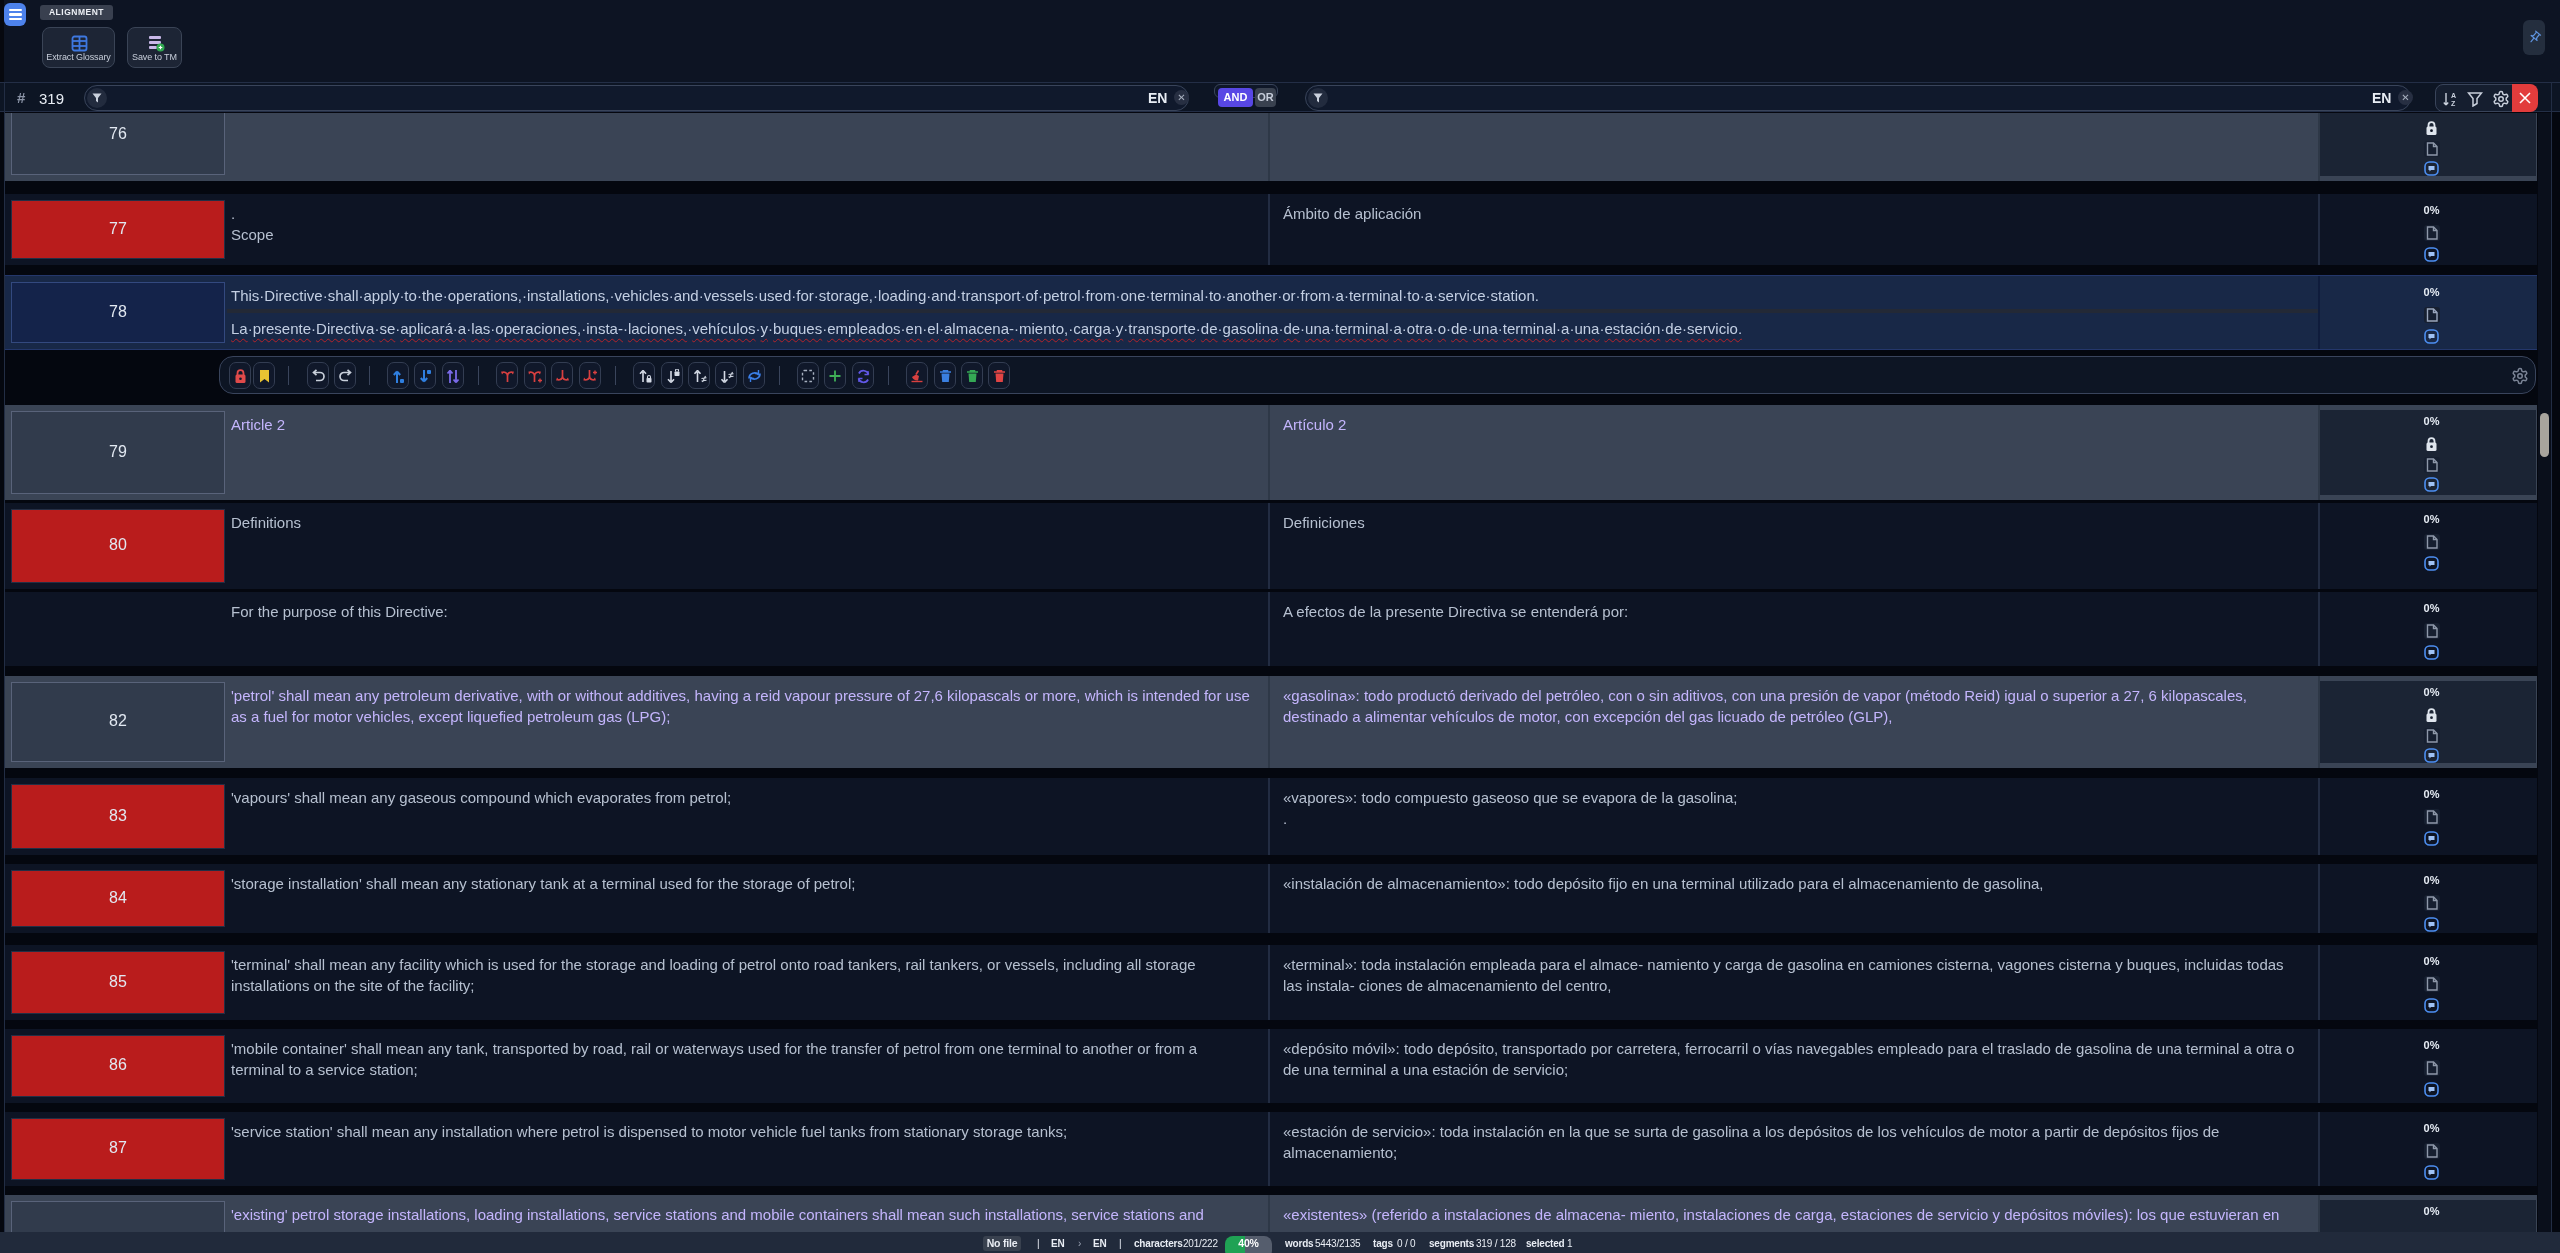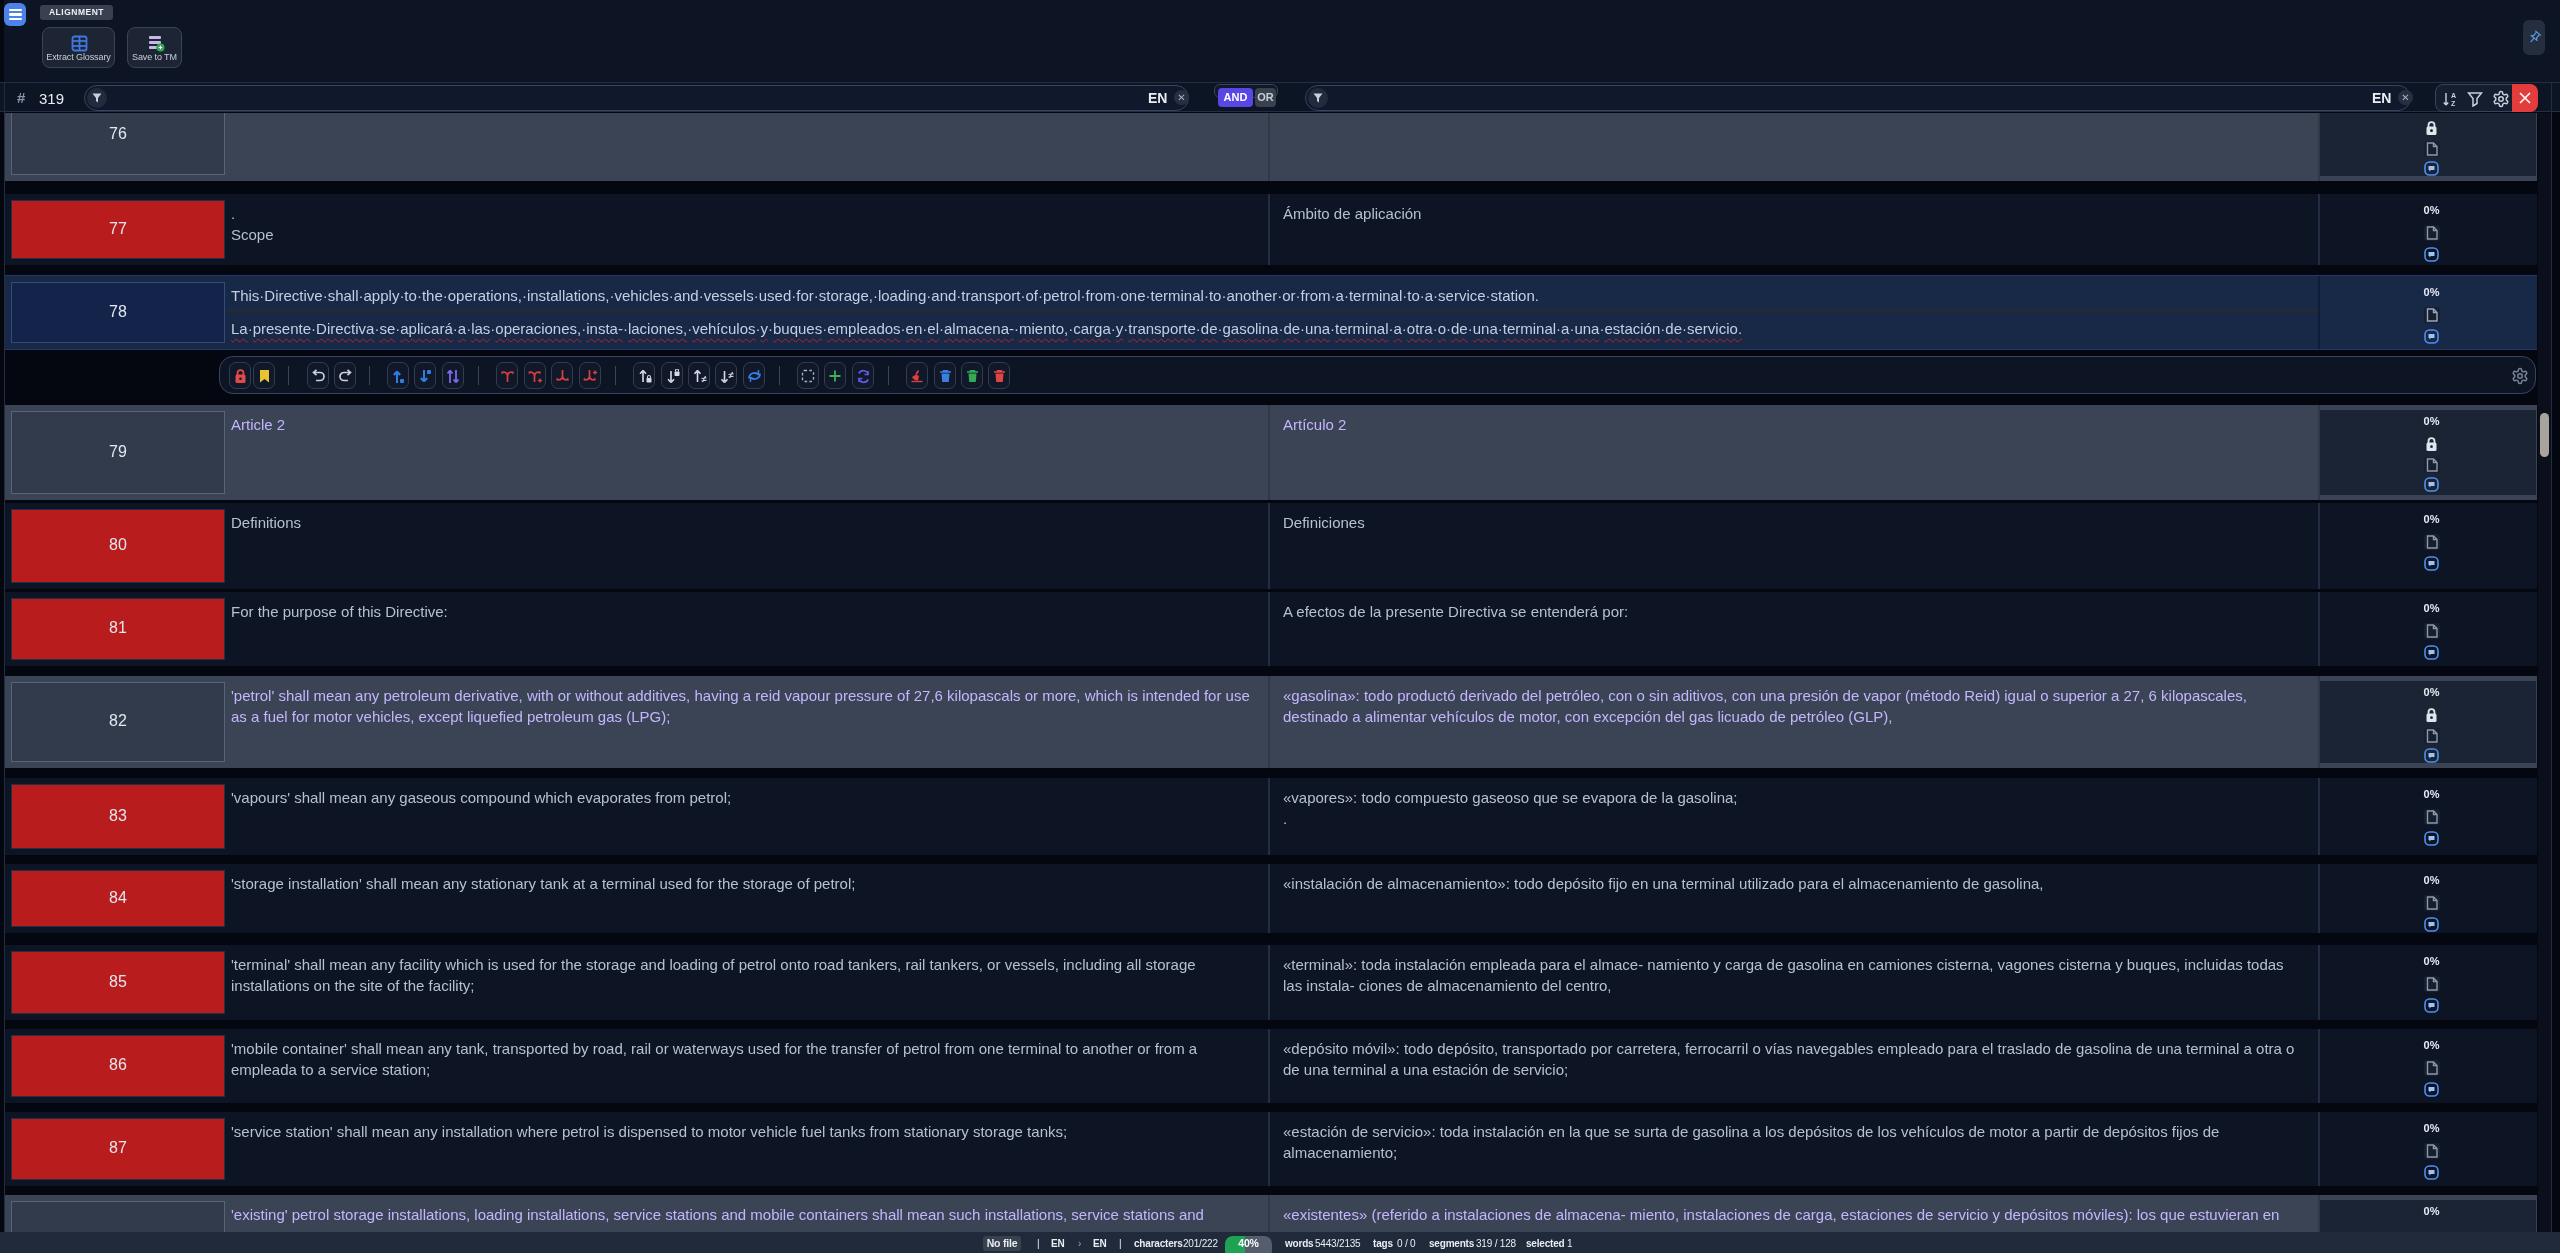--- a/index.html
+++ b/index.html
@@ -449,23 +449,20 @@
     <div class="abs icmt" style="top:53px;left:30px">
           <svg width="15" height="15" viewBox="0 0 15 15">
             <rect x="1" y="1" width="13" height="13" rx="4.5" fill="none" stroke="#4D8FF2" stroke-width="1.6"></rect>
             <path d="M4.5 5h6v4h-3.5l-1.5 1.5V9h-1z" fill="#9FC2F5"></path>
           </svg>
         </div>
   </div>
 </div>
 
 <div class="row dark" style="top:479px;height:74px">
-  <div class="num">
-        <span>81</span>
-      </div>
   <div class="vline1"></div>
       <div class="vline2"></div>
   <div class="src">
         <div class="nw">For the purpose of this Directive:</div>
       </div>
   <div class="tgt">
         <div class="nw">A efectos de la presente Directiva se entenderá por:</div>
       </div>
   <div class="meta"></div>
   <div class="mstack" style="top:0">
@@ -618,21 +615,21 @@
 </div>
 
 <div class="row dark" style="top:916px;height:74px">
   <div class="num">
         <span>86</span>
       </div>
   <div class="vline1"></div>
       <div class="vline2"></div>
   <div class="src">
         <div class="nw">'mobile container' shall mean any tank, transported by road, rail or waterways used for the transfer of petrol from one terminal to another or from a</div>
-        <div class="nw">empleada to a service station;</div>
+        <div class="nw">terminal to a service station;</div>
       </div>
   <div class="tgt">
         <div class="nw">«depósito móvil»: todo depósito, transportado por carretera, ferrocarril o vías navegables empleado para el traslado de gasolina de una terminal a otra o</div>
         <div class="nw">de una terminal a una estación de servicio;</div>
       </div>
   <div class="meta"></div>
   <div class="mstack" style="top:0">
     <div class="abs pct" style="top:10px;left:0;width:75px">0%</div>
     <div class="abs ifile" style="top:31px;left:30px;width:16px;height:16px;background:#161F30;border-radius:3px;padding:1px 2px">
           <svg width="12" height="14" viewBox="0 0 12 14">

